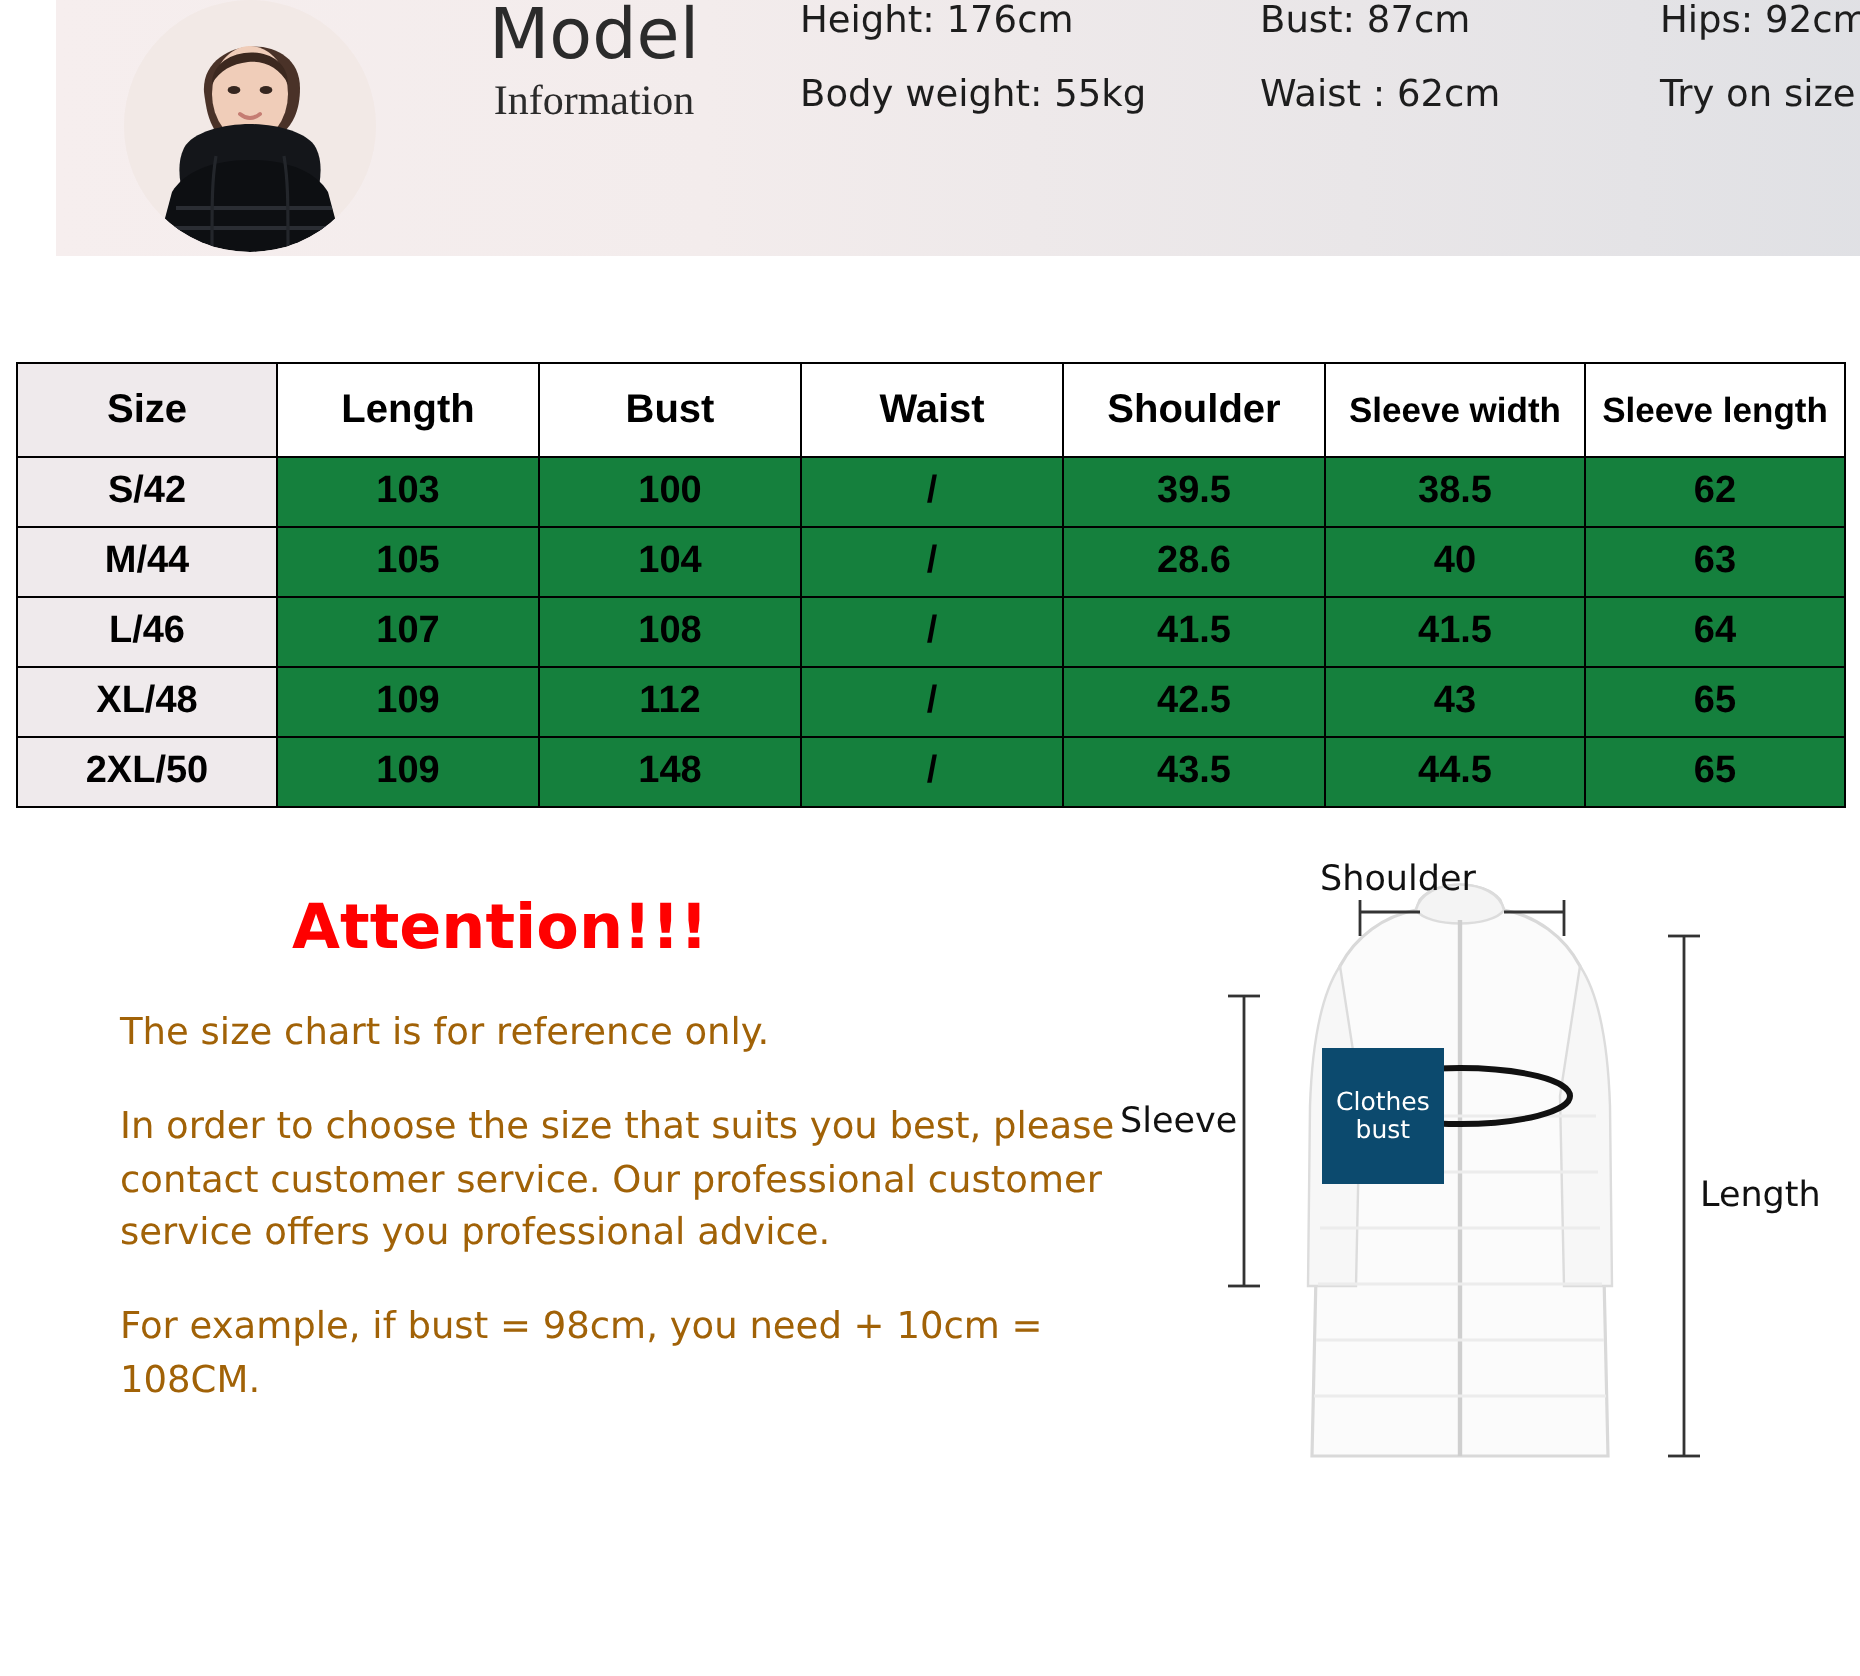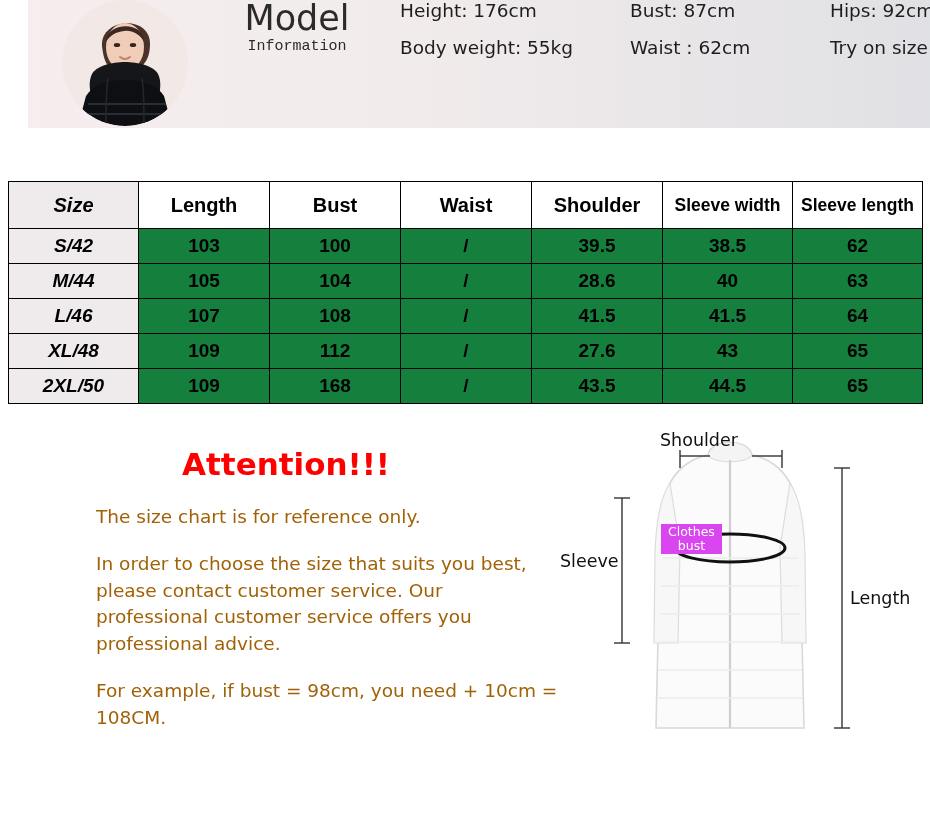--- a/index.html
+++ b/index.html
@@ -45,24 +45,24 @@
     flex: 0 0 auto;
   }
   .model-title .big {
     font-size: 35px;
     color: #2b2b2b;
     line-height: 1.05;
     font-family: "DejaVu Sans", sans-serif;
     font-weight: 400;
   }
   .model-title .small {
-    font-size: 15px;
+    font-size: 21px;
     color: #2b2b2b;
     line-height: 1.3;
-    font-family: Liberation Mono, monospace;
+    font-family: Liberation Serif, serif;
   }
   .model-specs {
     flex: 1 1 auto;
     display: grid;
     grid-template-columns: 230px 200px 200px;
     row-gap: 16px;
     font-size: 18.5px;
     color: #1d1d1d;
     padding-left: 18px;
     font-family: "DejaVu Sans", sans-serif;
@@ -87,40 +87,39 @@
     height: 35px;
     padding: 0 2px;
     font-family: "Liberation Sans", sans-serif;
   }
   table.size-table th {
     font-size: 20px;
     height: 47px;
   }
   table.size-table th.first, table.size-table td.first {
     background: #efeaec;
-    font-style: italic;
   }
   table.size-table th.hdr-sleevew, table.size-table th.hdr-sleevel {
     font-size: 17.5px;
   }
   table.size-table td { background: #15803d; }
 
   
   .bottom {
     position: relative;
     width: 930px;
     height: 320px;
     margin-top: 24px;
   }
   .attention-col {
     position: absolute;
     left: 0;
     top: 0;
     width: 560px;
-    padding-left: 96px;
+    padding-left: 60px;
   }
   .attention-title {
     color: #ff0000;
     font-size: 31px;
     font-weight: bold;
     text-align: center;
     margin: 18px 0 22px 0;
     width: 380px;
     font-family: "DejaVu Sans", sans-serif;
   }
@@ -148,26 +147,26 @@
     font-family: "DejaVu Sans", sans-serif;
     white-space: nowrap;
   }
   .lbl-shoulder { left: 100px; top: 2px; }
   .lbl-sleeve  { left: 0px;  top: 123px; }
   .lbl-length  { left: 290px; top: 160px; }
   .bust-badge {
     position: absolute;
     left: 101px;
     top: 96px;
-    background: #d946ef;
+    background: #0c4a6e;
     color: #fff;
     font-size: 12.5px;
     line-height: 1.12;
     text-align: center;
-    padding: 1px 7px;
+    padding: 20px 7px;
     font-family: "DejaVu Sans", sans-serif;
   }
 </style>
 </head>
 <body>
 
 <div class="model-banner">
 
   <div class="model-photo-wrap">
     <svg class="model-photo" width="126" height="126" viewBox="0 0 126 126">
@@ -265,28 +264,28 @@
         <td>/</td>
         <td>41.5</td>
         <td>41.5</td>
         <td>64</td>
       </tr>
       <tr>
         <td class="first">XL/48</td>
         <td>109</td>
         <td>112</td>
         <td>/</td>
-        <td>27.6</td>
+        <td>42.5</td>
         <td>43</td>
         <td>65</td>
       </tr>
       <tr>
         <td class="first">2XL/50</td>
         <td>109</td>
-        <td>168</td>
+        <td>148</td>
         <td>/</td>
         <td>43.5</td>
         <td>44.5</td>
         <td>65</td>
       </tr>
     </tbody>
   </table>
 </div>
 
 <div class="bottom">

